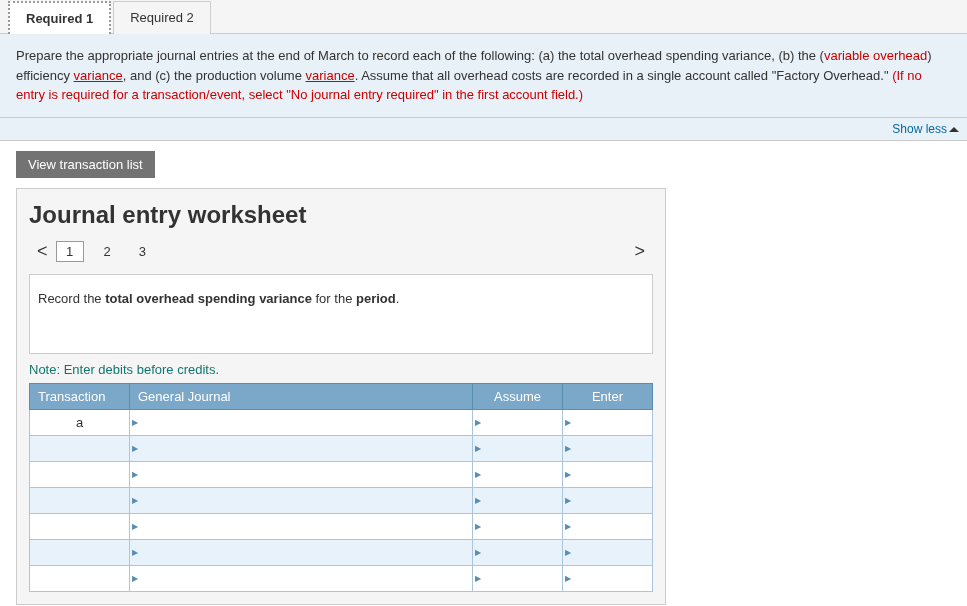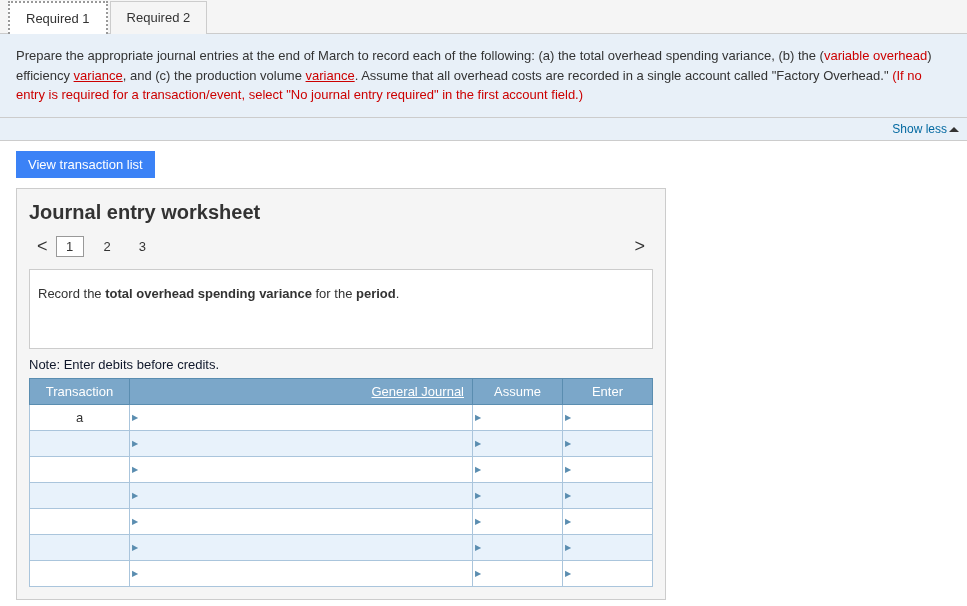--- a/index.html
+++ b/index.html
@@ -26,21 +26,21 @@
       font-size: 13px;
       margin-right: 2px;
       position: relative;
       top: 1px;
     }
     .tab.active {
       border-top: 2px dotted #999;
       border-left: 2px dotted #999;
       border-right: 2px dotted #999;
       background: #fff;
-      font-weight: normal;
+      font-weight: bold;
     }
     .tab:not(.active) {
       background: #f5f5f5;
       color: #333;
       text-align: right;
     }
 
     
     .instructions {
       background: #e8f0f8;
@@ -71,39 +71,39 @@
       border-left: 5px solid transparent;
       border-right: 5px solid transparent;
       border-bottom: 5px solid #333;
       vertical-align: middle;
       margin-left: 2px;
     }
 
     
     .view-transaction-btn {
       display: inline-block;
-      background: #3b82f6;
+      background: #737373;
       color: #fff;
       padding: 6px 12px;
       font-size: 13px;
       cursor: pointer;
       margin: 10px 16px;
       border: none;
     }
 
     
     .worksheet-container {
       margin: 0 16px 16px 16px;
       border: 1px solid #ccc;
       background: #f5f5f5;
       padding: 12px;
       max-width: 650px;
     }
     .worksheet-title {
-      font-size: 20px;
+      font-size: 24px;
       font-weight: bold;
       margin-bottom: 10px;
     }
 
     
     .nav-row {
       display: flex;
       align-items: center;
       margin-bottom: 10px;
     }
@@ -134,21 +134,21 @@
       border: 1px solid #ccc;
       background: #fff;
       padding: 16px 8px;
       margin-bottom: 8px;
       font-size: 13px;
       min-height: 80px;
     }
 
     
     .note-text {
-      color: #0f172a;
+      color: #0f766e;
       font-size: 13px;
       margin-bottom: 6px;
     }
 
     
     .journal-table {
       width: 100%;
       border-collapse: collapse;
       font-size: 13px;
     }
@@ -156,26 +156,25 @@
       background: #7ba7c9;
       color: #fff;
     }
     .journal-table thead th {
       padding: 5px 8px;
       text-align: center;
       font-weight: normal;
       border: 1px solid #5a8db0;
     }
     .journal-table thead th:first-child {
-      text-align: center;
+      text-align: left;
       width: 100px;
     }
     .journal-table thead th:nth-child(2) {
-      text-align: right;
-      text-decoration: underline;
+      text-align: left;
     }
     .journal-table thead th:nth-child(3),
     .journal-table thead th:nth-child(4) {
       width: 90px;
     }
     .journal-table tbody tr {
       background: #fff;
     }
     .journal-table tbody tr:nth-child(even) {
       background: #e8f2fb;

